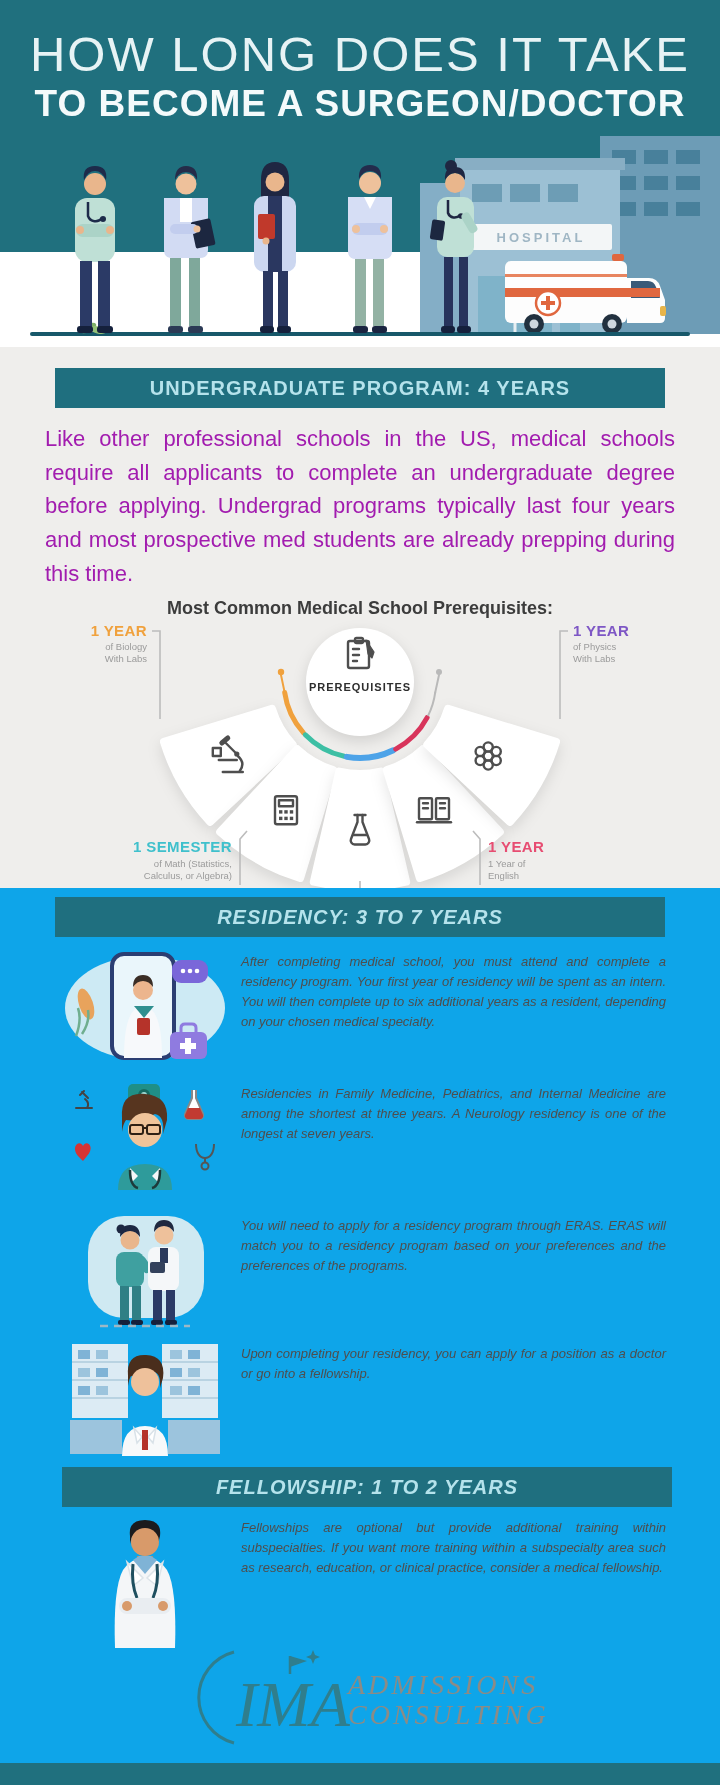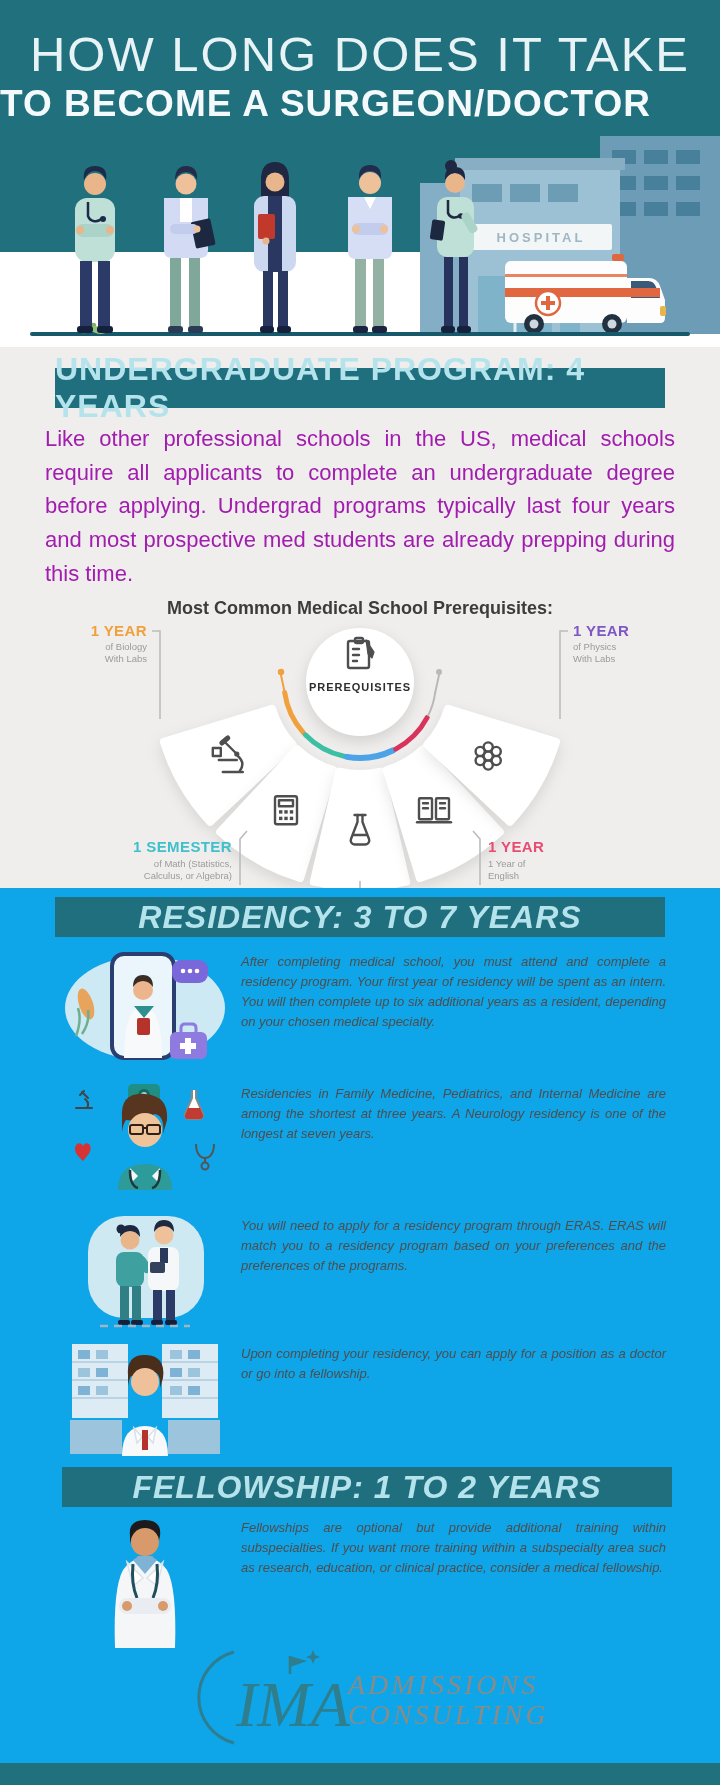--- a/index.html
+++ b/index.html
@@ -2,28 +2,28 @@
 <html style="--teal: #20707e; --banner: #1f6f7f; --banner_text: #b5e3ec; --page_grey: #efeeec; --body_text: #4e4e4e; --orange: #f0a13d; --purple: #7e57c5; --cyan: #3fc0cc; --pink: #e74d72; --blue: #4da3e8; --logo_teal: #2f7e8d; --logo_grey: #8b8b86;"><head>
 <meta charset="utf-8">
 <style>
   html,body{margin:0;padding:0;background:#ffffff;}
   .page{position:relative;width:720px;height:1785px;overflow:hidden;background:#ffffff;
         font-family:"Liberation Sans",sans-serif;}
   
   .hero{position:absolute;top:0;left:0;width:720px;height:252px;background:var(--teal,#20707e);}
   .hero-title1{position:absolute;top:26px;left:0;width:720px;text-align:center;
                font-size:49px;font-weight:400;letter-spacing:2px;color:#e7f3f5;}
-  .hero-title2{position:absolute;top:83px;left:0;width:720px;text-align:left;
+  .hero-title2{position:absolute;top:83px;left:0;width:720px;text-align:center;
                font-size:37px;font-weight:bold;letter-spacing:1px;color:#f4fafb;}
   .hero-svg{position:absolute;top:128px;left:0;}
   
   .sect-grey{position:absolute;top:347px;left:0;width:720px;height:541px;background:#efeeec;}
   .banner{width:610px;height:40px;margin:0 auto;background:var(--banner,#1f6f7f);
           display:flex;align-items:center;justify-content:center;
-          font-size:32px;font-weight:bold;letter-spacing:1px;color:#b5e3ec;}
+          font-size:20px;font-weight:bold;letter-spacing:1px;color:#b5e3ec;}
   .banner.b1{margin-top:21px;}
   .para{width:630px;margin:14px auto 0;font-size:22px;line-height:1.53;color:#a21caf;
         text-align:justify;}
   .prereq-heading{margin-top:8px;text-align:center;font-size:18px;font-weight:bold;color:#3c3c3c;}
   .diagram{display:block;margin:0 auto;}
   .petal{fill:#ffffff;stroke:#ffffff;stroke-width:8;stroke-linejoin:round;
          filter:drop-shadow(0 5px 7px rgba(0,0,0,0.10));}
   .cicon{stroke:#4e4e4e;stroke-width:2.4;fill:none;stroke-linecap:round;stroke-linejoin:round;}
   .dur{font-size:15px;font-weight:bold;letter-spacing:0.4px;}
   .det{font-size:9.5px;fill:#9b9b9b;}

